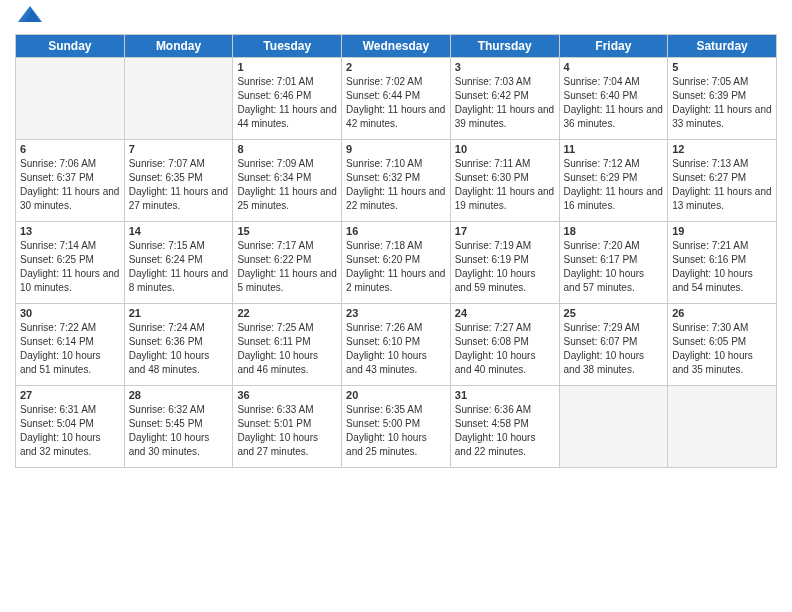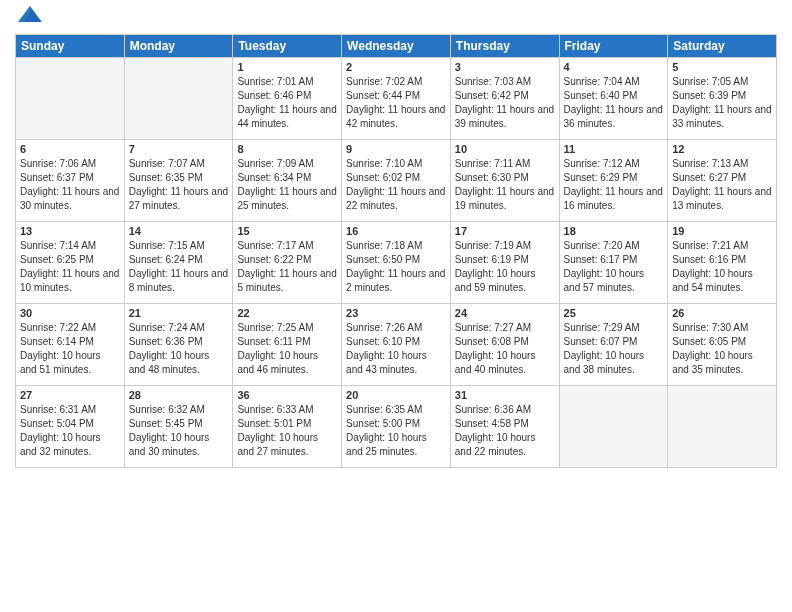--- a/index.html
+++ b/index.html
@@ -59,21 +59,21 @@
       color: #555;
     }
     .calendar {
       width: 100%;
       border-collapse: collapse;
       table-layout: fixed;
     }
     .calendar th {
       background-color: #2575c4;
       color: white;
-      text-align: left;
+      text-align: center;
       padding: 4px 5px;
       font-size: 12px;
       border: 1px solid #ccc;
       margin-left: 42px;
     }
     .calendar td {
       border: 1px solid #ccc;
       vertical-align: top;
       padding: 3px 4px;
       font-size: 9.5px;
@@ -180,21 +180,21 @@
           </td>
           <td>
             <span class="day-number">8</span>
             <div class="day-info">Sunrise: 7:09 AM
 Sunset: 6:34 PM
 Daylight: 11 hours and 25 minutes.</div>
           </td>
           <td>
             <span class="day-number">9</span>
             <div class="day-info">Sunrise: 7:10 AM
-Sunset: 6:02 PM
+Sunset: 6:32 PM
 Daylight: 11 hours and 22 minutes.</div>
           </td>
           <td>
             <span class="day-number">10</span>
             <div class="day-info">Sunrise: 7:11 AM
 Sunset: 6:30 PM
 Daylight: 11 hours and 19 minutes.</div>
           </td>
           <td>
             <span class="day-number">11</span>
@@ -224,21 +224,21 @@
           </td>
           <td>
             <span class="day-number">15</span>
             <div class="day-info">Sunrise: 7:17 AM
 Sunset: 6:22 PM
 Daylight: 11 hours and 5 minutes.</div>
           </td>
           <td>
             <span class="day-number">16</span>
             <div class="day-info">Sunrise: 7:18 AM
-Sunset: 6:50 PM
+Sunset: 6:20 PM
 Daylight: 11 hours and 2 minutes.</div>
           </td>
           <td>
             <span class="day-number">17</span>
             <div class="day-info">Sunrise: 7:19 AM
 Sunset: 6:19 PM
 Daylight: 10 hours and 59 minutes.</div>
           </td>
           <td>
             <span class="day-number">18</span>

